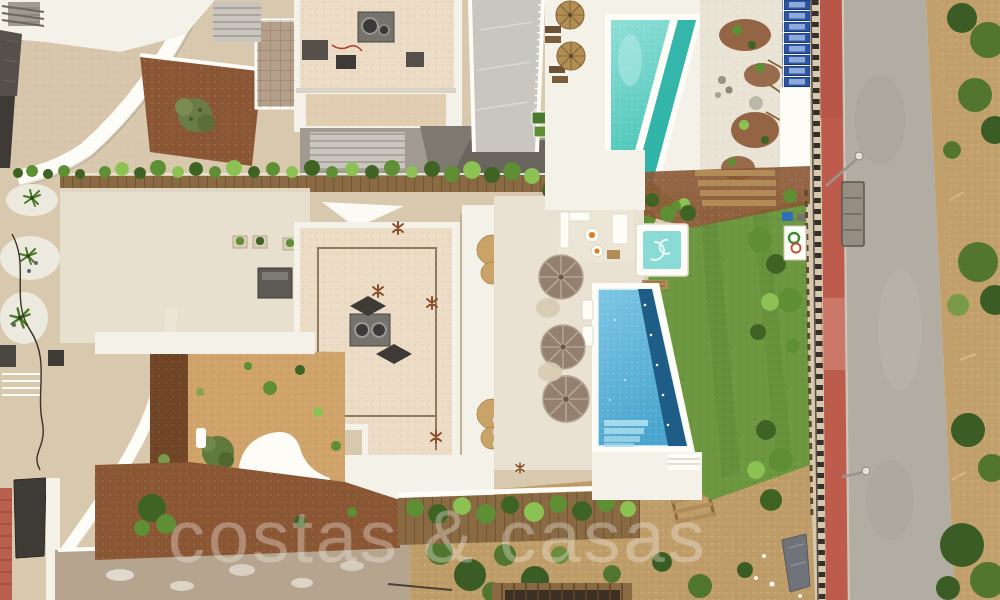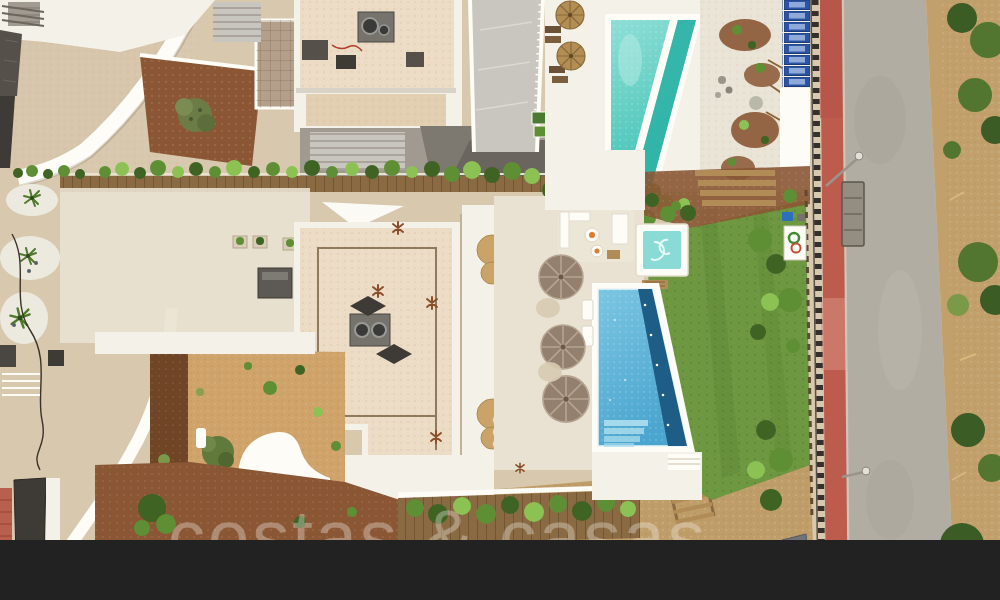--- a/index.html
+++ b/index.html
@@ -1,16 +1,16 @@
 <!DOCTYPE html>
 <html style="--base: #d8c8ae; --white: #f4f1e9; --whiteBright: #fdfcf7; --cream: #e9e2d2; --gravel: #ecdcc5; --gravelDark: #e2cfb2; --tanDrive: #d7c6ab; --mulch: #8a5634; --bark: #6f4526; --sand: #cfa369; --dirt: #bf9d69; --concreteOld: #b5a48e; --lawn: #6d9740; --lawnDark: #587f31; --hedgeDark: #3f6323; --hedgeMid: #5f8f35; --hedgeLight: #8cc254; --turq: #56cabf; --turqDeep: #2fb3a6; --blue: #55b1d8; --blueDeep: #1e5d86; --blueLight: #a9dcec; --road: #b2ada3; --redPath: #bd5c4c; --redTile: #b8604d; --fenceDark: #35302a; --wood: #8a6a42; --woodLight: #b18c57; --umbrella: #94806e; --umbrellaSeam: #b5a491; --thatch: #b28e55; --thatchDark: #8a6a38; --crate: #2b55a4; --crateLight: #8fa9d8; --slate: #55504a; --slateDark: #3e3a35; --ac: #76726c; --acDark: #4a4642; --greyTerrace: #a09a91; --glass: #c9c6c0; --stone: #b4a08a; --scrubTan: #c2a06b; --scrubGreen: #52752f; --scrubDeep: #3c5c26; --jacuzzi: #8adbd6; --shadow: rgba(90,70,45,0.18);"><head>
 <meta charset="utf-8">
 <style>
   html,body{margin:0;padding:0;background:#222;}
-  .stage{position:relative;width:1000px;height:540px;overflow:hidden;
+  .stage{position:relative;width:1000px;height:600px;overflow:hidden;
          font-family:"Liberation Sans",sans-serif;background:var(--base,#d8c8ae);}
   .stage svg{position:absolute;inset:0;display:block;}
   .watermark{position:absolute;left:168px;top:494px;width:640px;
      font-family:"Liberation Sans",sans-serif;font-size:74px;font-weight:400;
      letter-spacing:3px;color:var(--white,#fff);opacity:.34;white-space:nowrap;
      text-shadow:0 0 2px rgba(255,255,255,.25);pointer-events:none;}
   
   .f-base{fill:var(--base)} .f-white{fill:var(--white)} .f-whiteB{fill:var(--whiteBright)}
   .f-cream{fill:var(--cream)} .f-gravel{fill:var(--gravel)} .f-gravelD{fill:var(--gravelDark)}
   .f-tan{fill:var(--tanDrive)} .f-mulch{fill:var(--mulch)} .f-bark{fill:var(--bark)}

